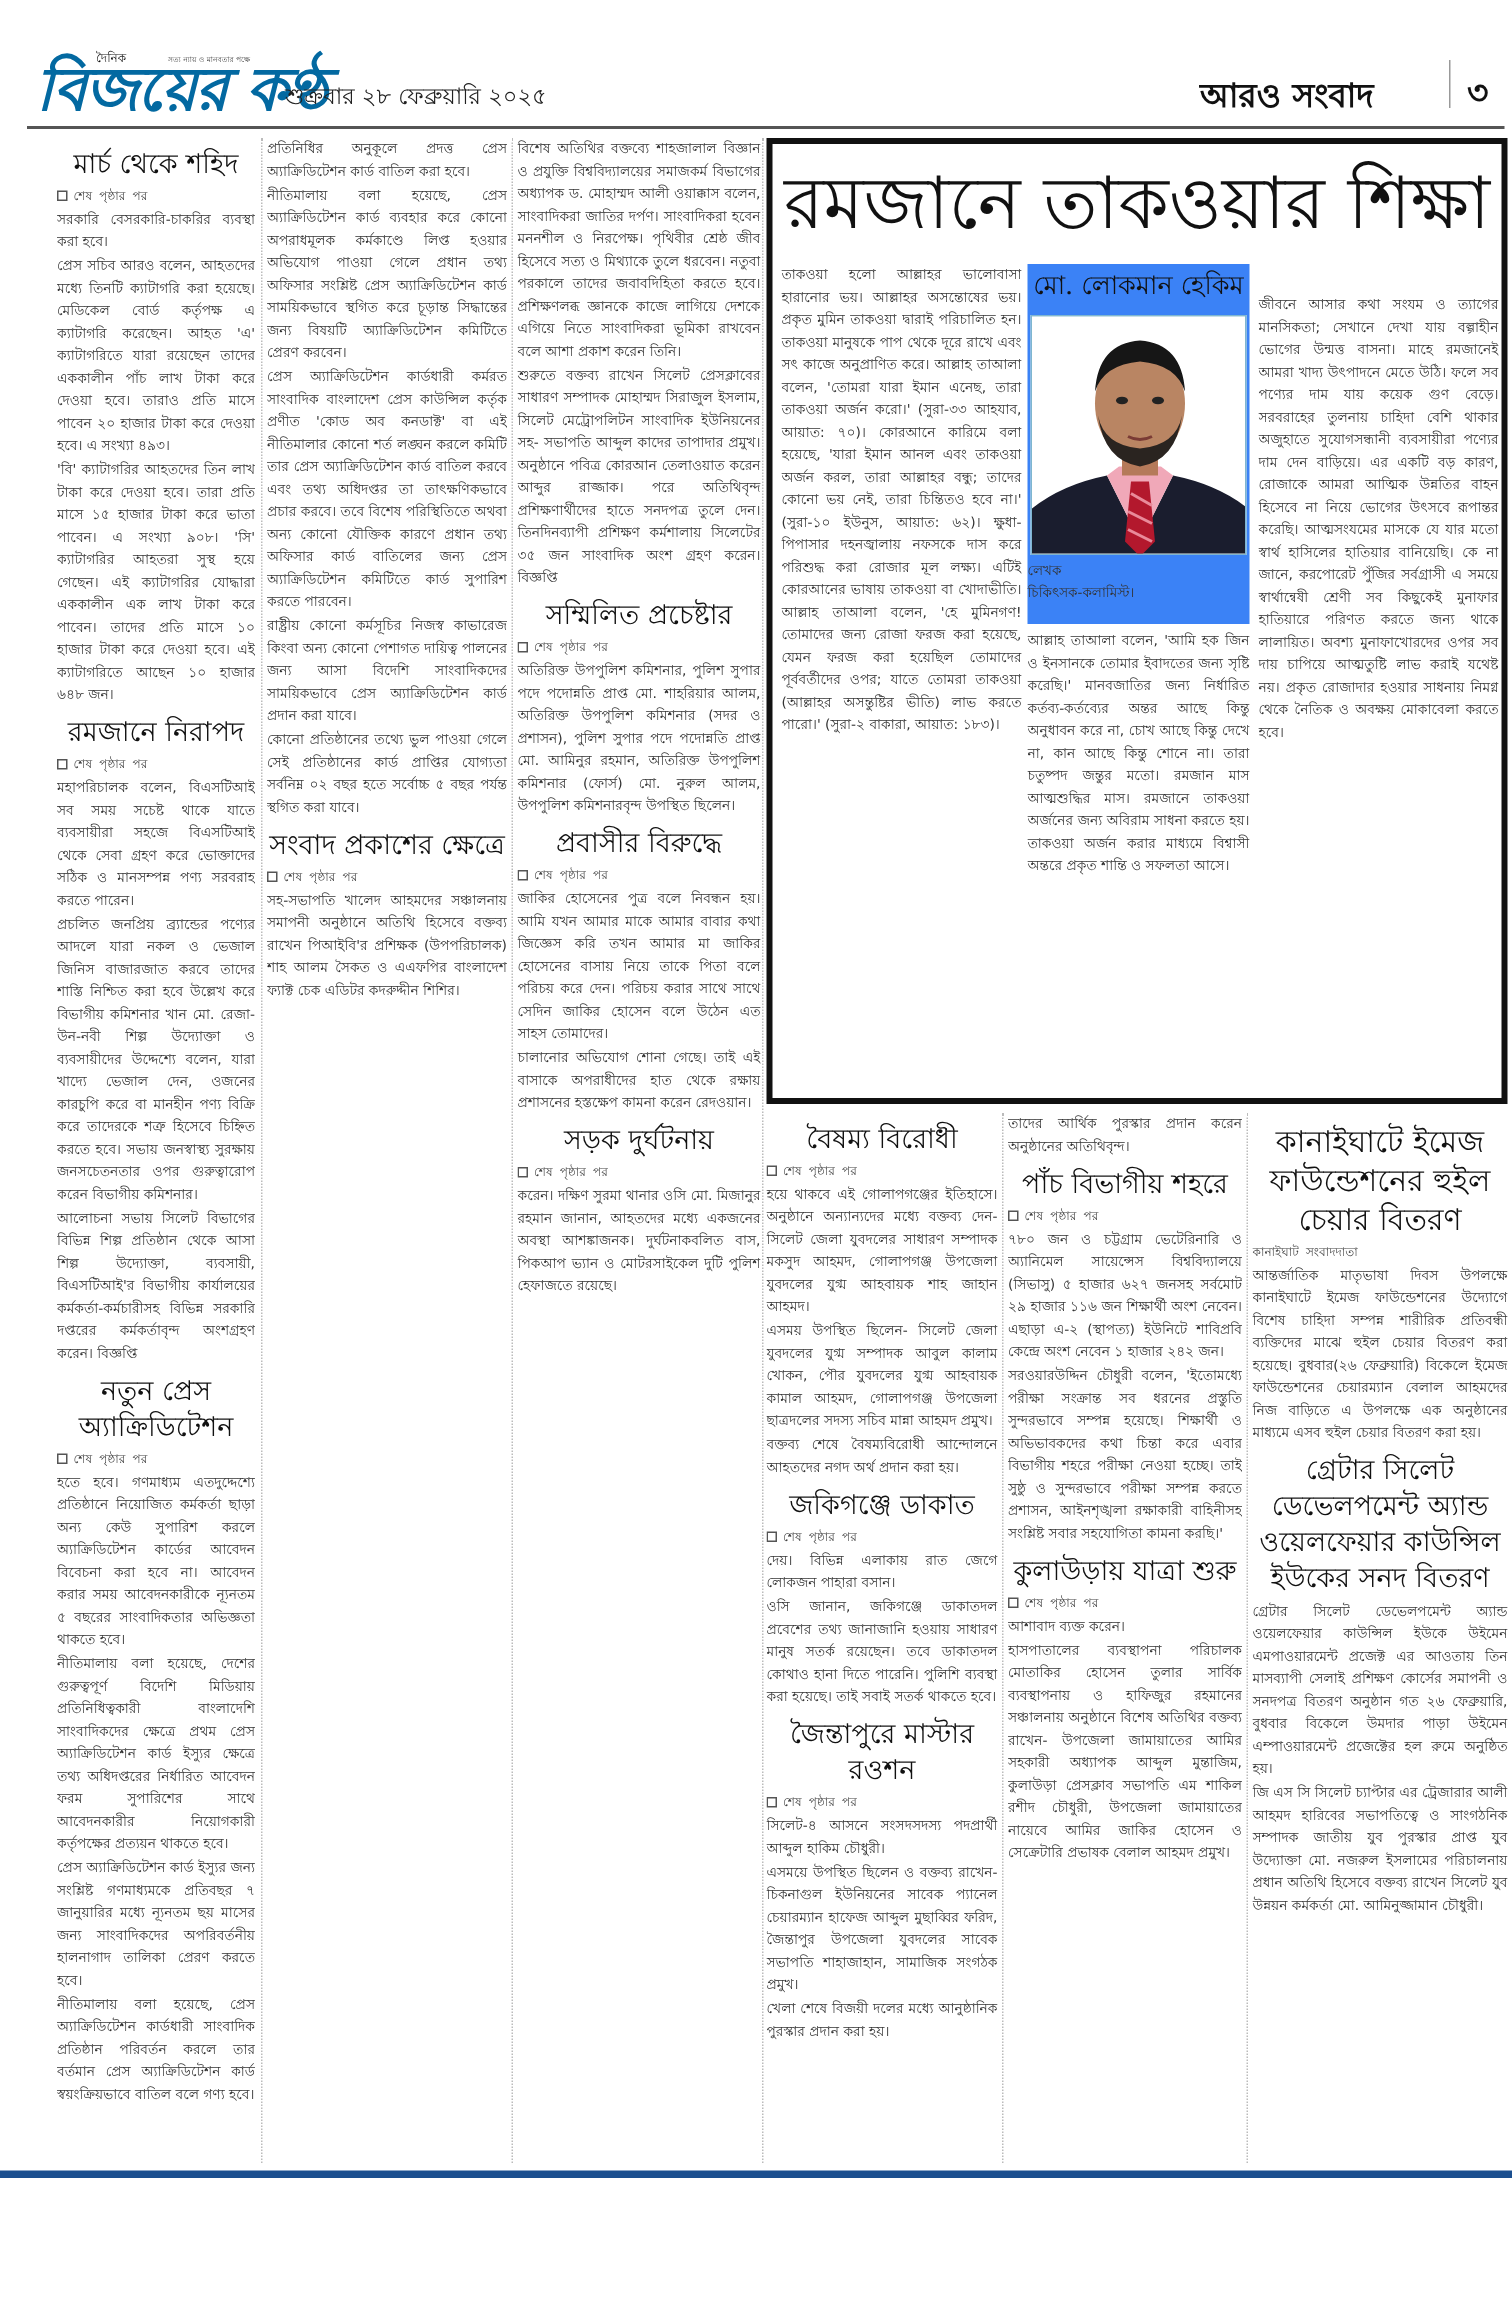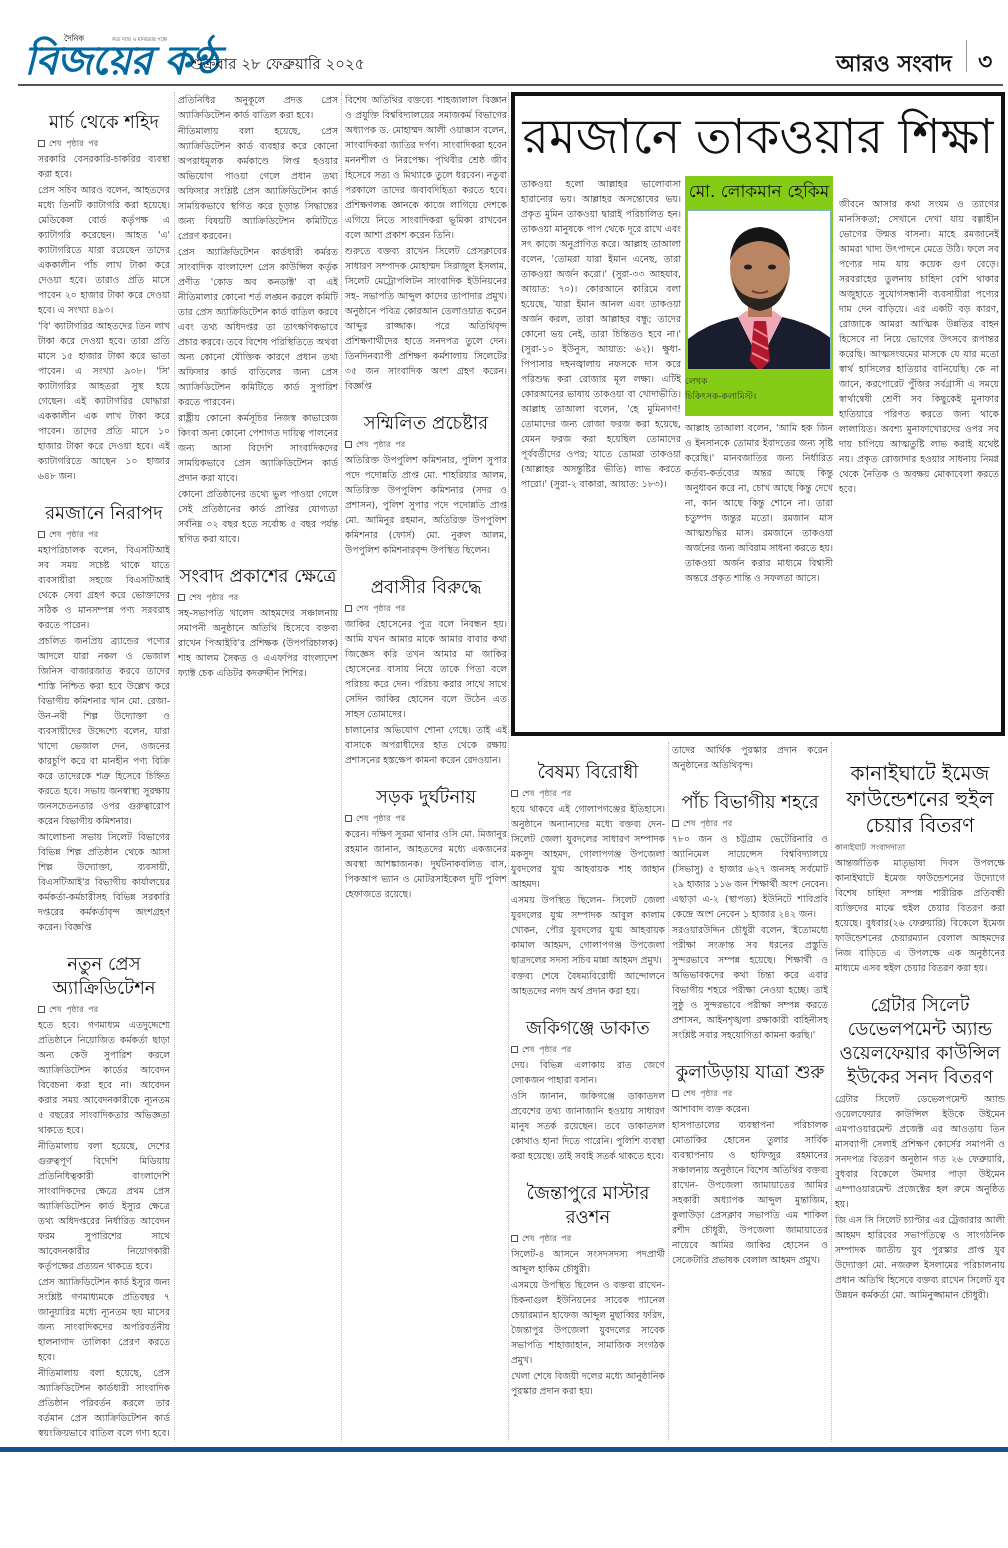--- a/index.html
+++ b/index.html
@@ -4,42 +4,42 @@
 <style>
   * { box-sizing: border-box; margin: 0; padding: 0; }
   html, body { width: 1008px; height: 1548px; background: #ffffff; overflow: hidden; }
   body { font-family: "DejaVu Sans", sans-serif; color: #222; position: relative; }
 
   .masthead { position: absolute; left: 0; top: 30px; width: 1008px; height: 52px; }
   .logo { position: absolute; left: 24px; top: 8px; font-size: 40px; font-weight: 900; letter-spacing: -1px; color: #0369a1; line-height: 44px; font-family: "DejaVu Serif", serif; font-style: italic; }
   .logo-small { position: absolute; left: 64px; top: 2px; font-size: 8px; color: #111; }
   .logo-tag { position: absolute; left: 112px; top: 6px; font-size: 5px; color: #444; }
   .date { position: absolute; left: 190px; top: 22px; font-size: 15px; color: #222; }
-  .section { position: absolute; left: 800px; top: 16px; font-size: 22px; font-weight: bold; color: #111; margin-left: 36px; }
+  .section { position: absolute; left: 800px; top: 16px; font-size: 22px; font-weight: bold; color: #111; }
   .page-sep { position: absolute; left: 966px; top: 10px; width: 1px; height: 32px; background: #999; }
   .page-no { position: absolute; left: 978px; top: 14px; font-size: 22px; font-weight: bold; color: #111; }
   .top-rule { position: absolute; left: 18px; top: 84px; width: 985px; height: 2px; background: #555; }
 
   .col { position: absolute; top: 92px; font-size: 9.2px; line-height: 15px; text-align: justify; color: #333; overflow: hidden; }
   .c1 { left: 38px; width: 132px; height: 1350px; }
   .c2 { left: 178px; width: 160px; height: 1350px; }
   .c3 { left: 345px; width: 162px; height: 1350px; }
   .vrule { position: absolute; top: 92px; width: 0; height: 1350px; border-left: 1px dotted #bbb; }
 
-  .hl { text-align: center; font-family: "DejaVu Serif", serif; font-size: 18px; line-height: 24px; color: #111; margin: 18px 0 2px; }
+  .hl { text-align: center; font-family: "DejaVu Serif", serif; font-size: 18px; line-height: 24px; color: #111; margin: 6px 0 2px; }
   .cont { font-size: 8px; color: #444; font-family: Liberation Mono, monospace; }
   .cont .box { display: inline-block; width: 7px; height: 7px; border: 1px solid #555; margin-right: 4px; vertical-align: middle; }
   .body p { margin-bottom: 1px; }
 
   .feature { position: absolute; left: 511px; top: 92px; width: 494px; height: 644px; border: 4px solid #111; }
   .feature-title { position: absolute; left: 0; top: 12px; width: 486px; text-align: center; font-family: "DejaVu Serif", serif; font-size: 48px; line-height: 56px; color: #111; }
   .f-col { position: absolute; top: 80px; font-size: 9.2px; line-height: 15px; text-align: justify; color: #333; overflow: hidden; height: 552px; }
   .fc1 { left: 6px; width: 160px; }
   .fc3 { left: 324px; width: 160px; margin-top: 20px; }
-  .author-box { position: absolute; left: 170px; top: 80px; width: 148px; height: 240px; background: #84cc16; }
+  .author-box { position: absolute; left: 170px; top: 80px; width: 148px; height: 240px; background: #3b82f6; }
   .author-name { text-align: center; font-family: "DejaVu Serif", serif; font-size: 17px; line-height: 30px; color: #111; }
   .author-photo { position: absolute; left: 2px; top: 34px; width: 144px; height: 160px; background: #fff; border: 1px solid #7fb6cf; overflow: hidden; }
   .author-cap { position: absolute; left: 0; top: 198px; width: 148px; text-align: left; font-size: 9px; line-height: 15px; color: #333; }
   .fc2-text { position: absolute; left: 170px; top: 324px; width: 148px; height: 308px; font-size: 9.2px; line-height: 15px; text-align: justify; color: #333; overflow: hidden; }
 
   .c4 { left: 511px; top: 742px; width: 154px; height: 700px; }
   .c5 { left: 672px; top: 742px; width: 156px; height: 700px; }
   .c6 { left: 835px; top: 742px; width: 170px; height: 700px; }
   .bottom-rule { position: absolute; left: 0; top: 1447px; width: 1008px; height: 5px; background: #1b4f8f; }
 </style>

